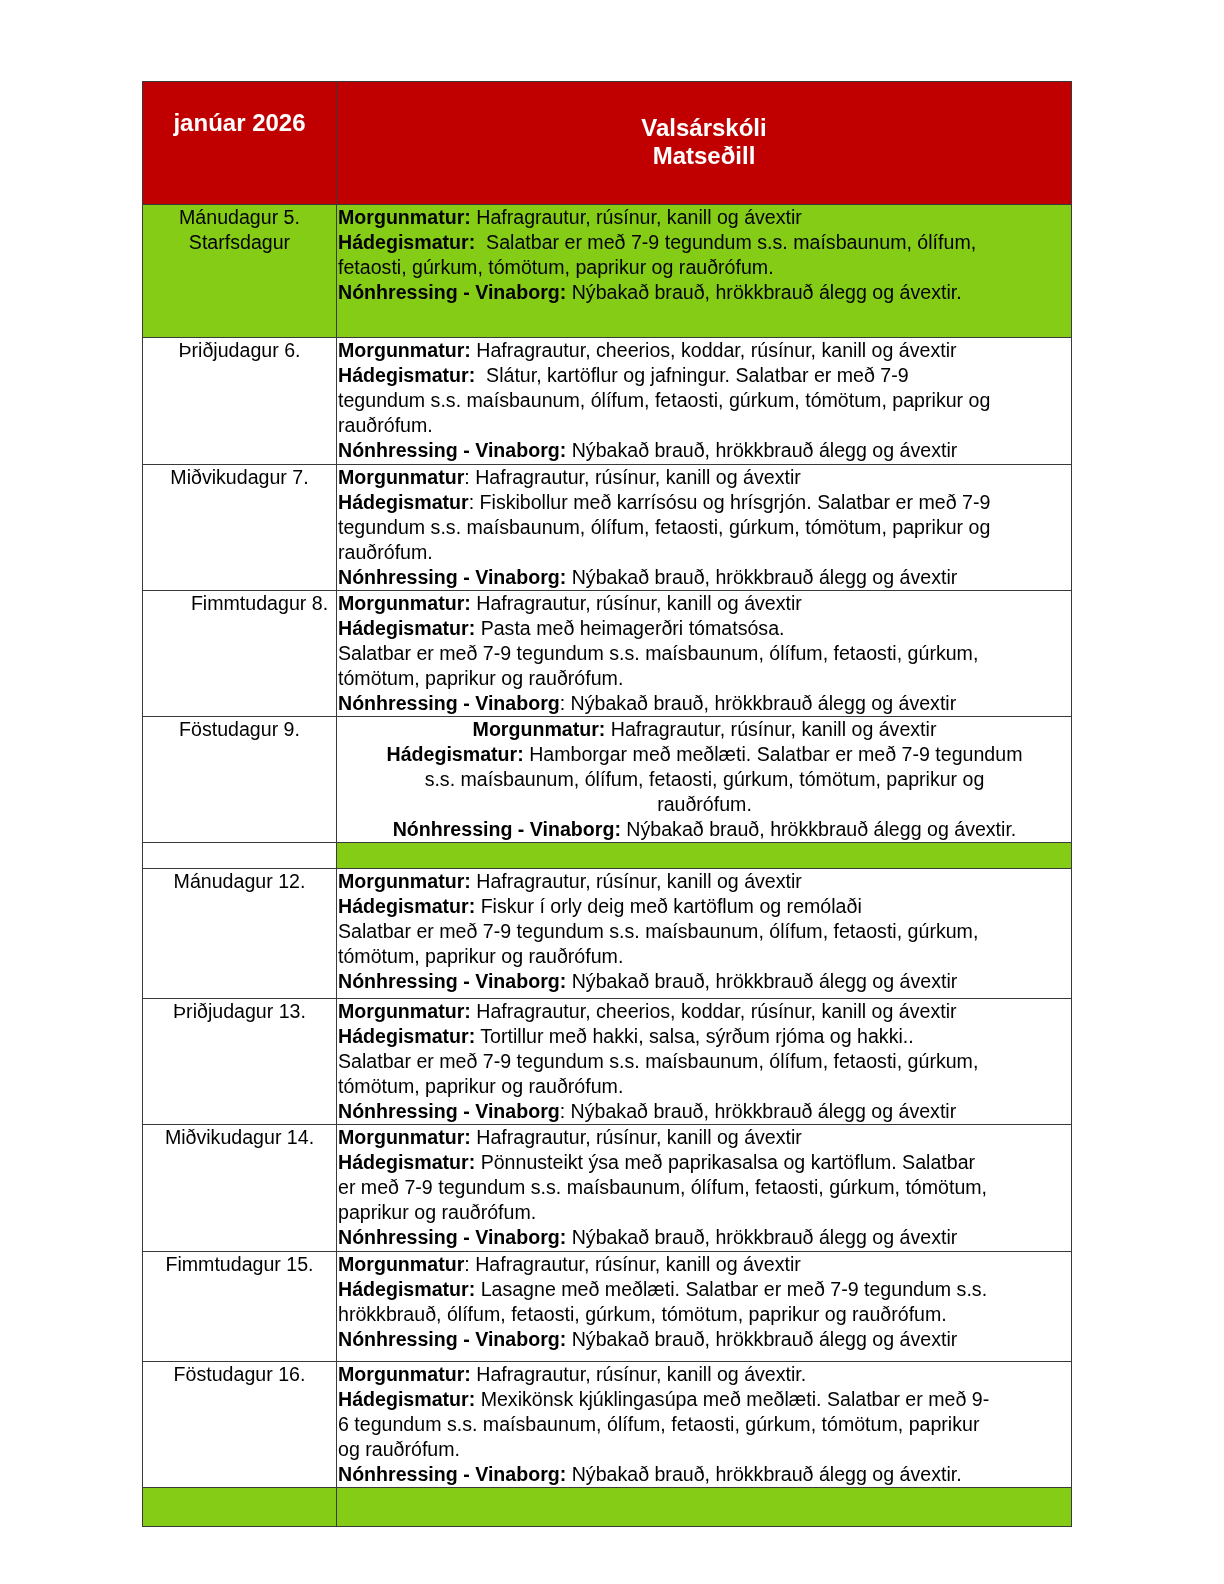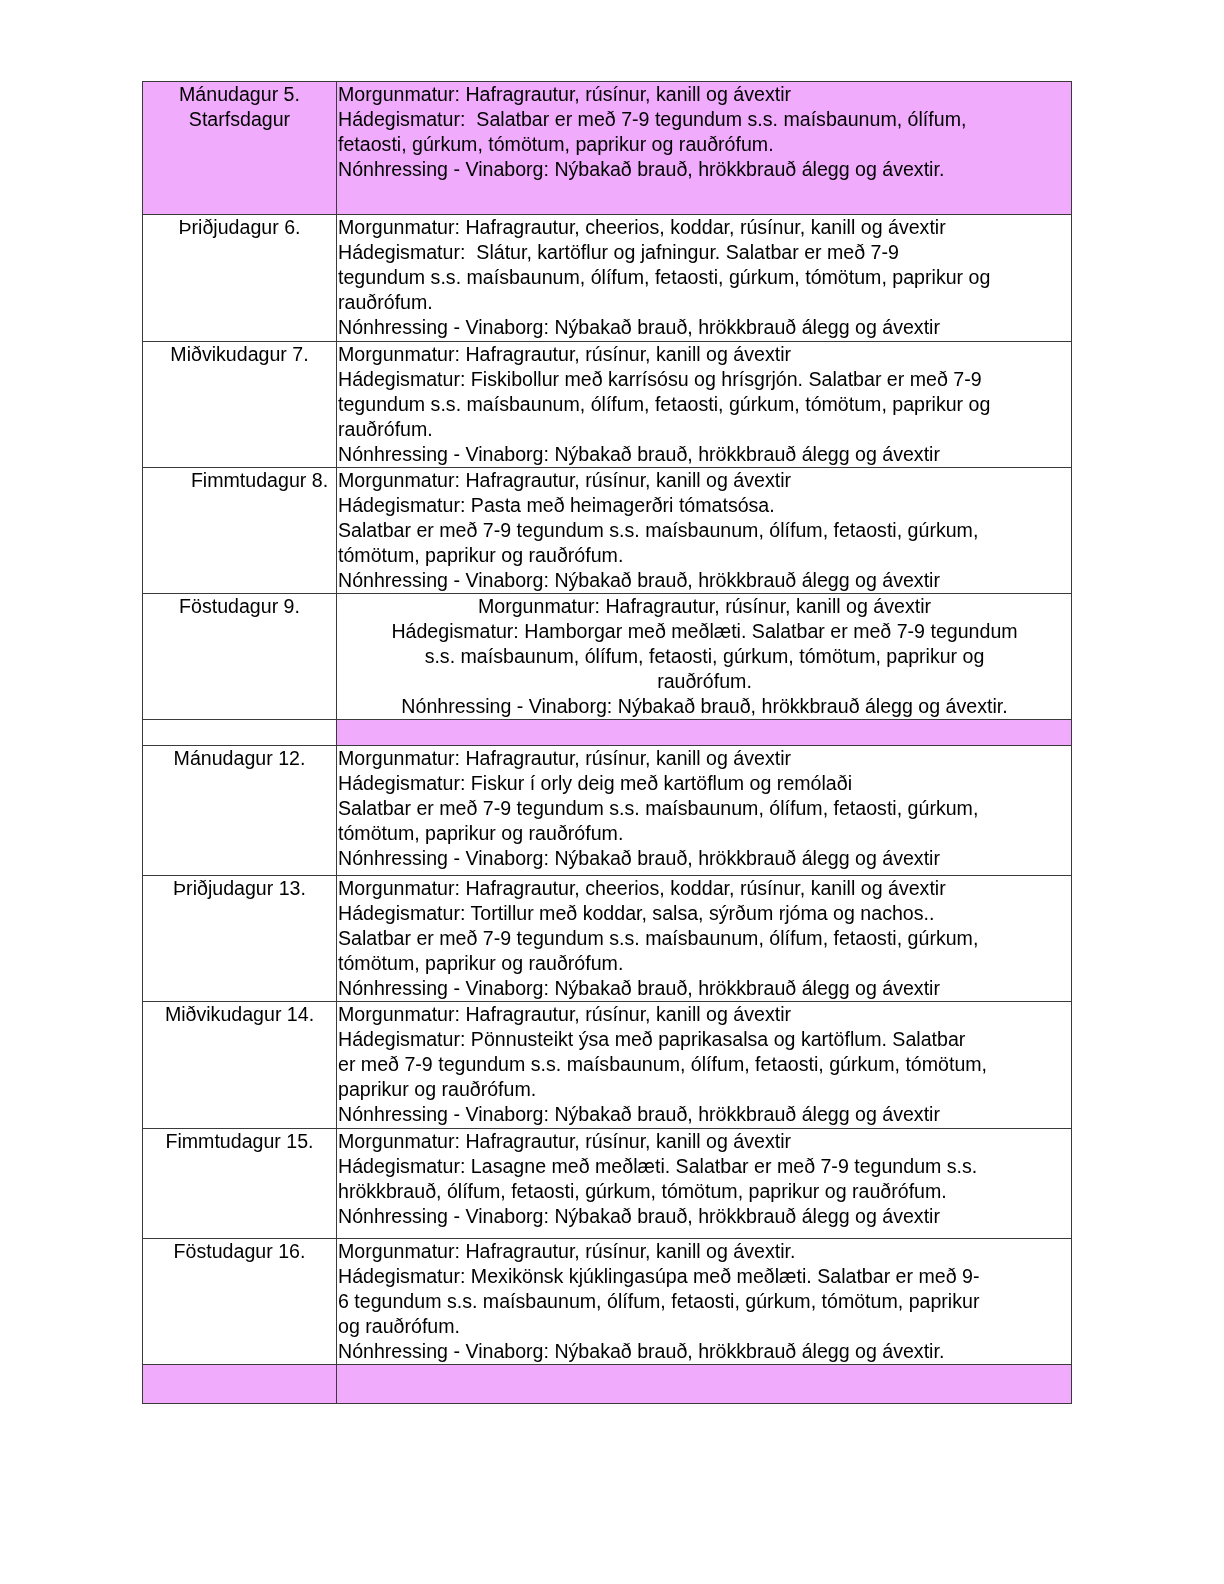--- a/index.html
+++ b/index.html
@@ -55,22 +55,22 @@
     .day-cell {
       text-align: center;
     }
     .day-cell .day-sub {
       display: block;
     }
     .menu-cell {
       padding-left: 1px !important;
     }
     .menu-line { display: block; white-space: nowrap; }
-    .lbl { font-weight: normal; }
-    .gray { background: #f0abfc; }
+    .lbl { font-weight: bold; }
+    .gray { background: #84cc16; }
     .white { background: #ffffff; }
 
     .r1 td { height: 132px; }
     .r2 td { height: 126px; }
     .r3 td { height: 125px; }
     .r4 td { height: 125px; padding-left: 40px; }
     .r5 td { height: 125px; text-align: center; }
     .rsep td { height: 25px; }
     .r6 td { height: 129px; margin-top: 34px; }
     .r7 td { height: 125px; }
@@ -81,20 +81,27 @@
   </style>
 </head>
 <body>
 
 <table class="menu-table">
   <colgroup>
       <col class="c-day">
       <col class="c-menu">
     </colgroup>
   <tbody>
+    <tr class="hdr">
+      <td class="month">janúar 2026</td>
+      <td class="title">
+        <span class="menu-line">Valsárskóli</span>
+        <span class="menu-line">Matseðill</span>
+      </td>
+    </tr>
 
     <tr class="r1 gray">
       <td class="day-cell gray">
         <span class="menu-line">Mánudagur 5.</span>
         <span class="menu-line day-sub">Starfsdagur</span>
       </td>
       <td class="menu-cell gray">
         <span class="menu-line"><span class="lbl">Morgunmatur:</span><span style="white-space:pre"> Hafragrautur, rúsínur, kanill og ávextir</span></span>
         <span class="menu-line"><span class="lbl">Hádegismatur:</span><span style="white-space:pre">  Salatbar er með 7-9 tegundum s.s. maísbaunum, ólífum,</span></span>
         <span class="menu-line">fetaosti, gúrkum, tómötum, paprikur og rauðrófum.</span>
@@ -171,21 +178,21 @@
         <span class="menu-line"><span class="lbl">Nónhressing - Vinaborg:</span><span style="white-space:pre"> Nýbakað brauð, hrökkbrauð álegg og ávextir</span></span>
       </td>
     </tr>
 
     <tr class="r7">
       <td class="day-cell">
         <span class="menu-line">Þriðjudagur 13.</span>
       </td>
       <td class="menu-cell">
         <span class="menu-line"><span class="lbl">Morgunmatur:</span><span style="white-space:pre"> Hafragrautur, cheerios, koddar, rúsínur, kanill og ávextir</span></span>
-        <span class="menu-line"><span class="lbl">Hádegismatur:</span><span style="white-space:pre"> Tortillur með koddar, salsa, sýrðum rjóma og nachos..</span></span>
+        <span class="menu-line"><span class="lbl">Hádegismatur:</span><span style="white-space:pre"> Tortillur með hakki, salsa, sýrðum rjóma og hakki..</span></span>
         <span class="menu-line">Salatbar er með 7-9 tegundum s.s. maísbaunum, ólífum, fetaosti, gúrkum,</span>
         <span class="menu-line">tómötum, paprikur og rauðrófum.</span>
         <span class="menu-line"><span class="lbl">Nónhressing - Vinaborg</span><span style="white-space:pre">: Nýbakað brauð, hrökkbrauð álegg og ávextir</span></span>
       </td>
     </tr>
 
     <tr class="r8">
       <td class="day-cell">
         <span class="menu-line">Miðvikudagur 14.</span>
       </td>

